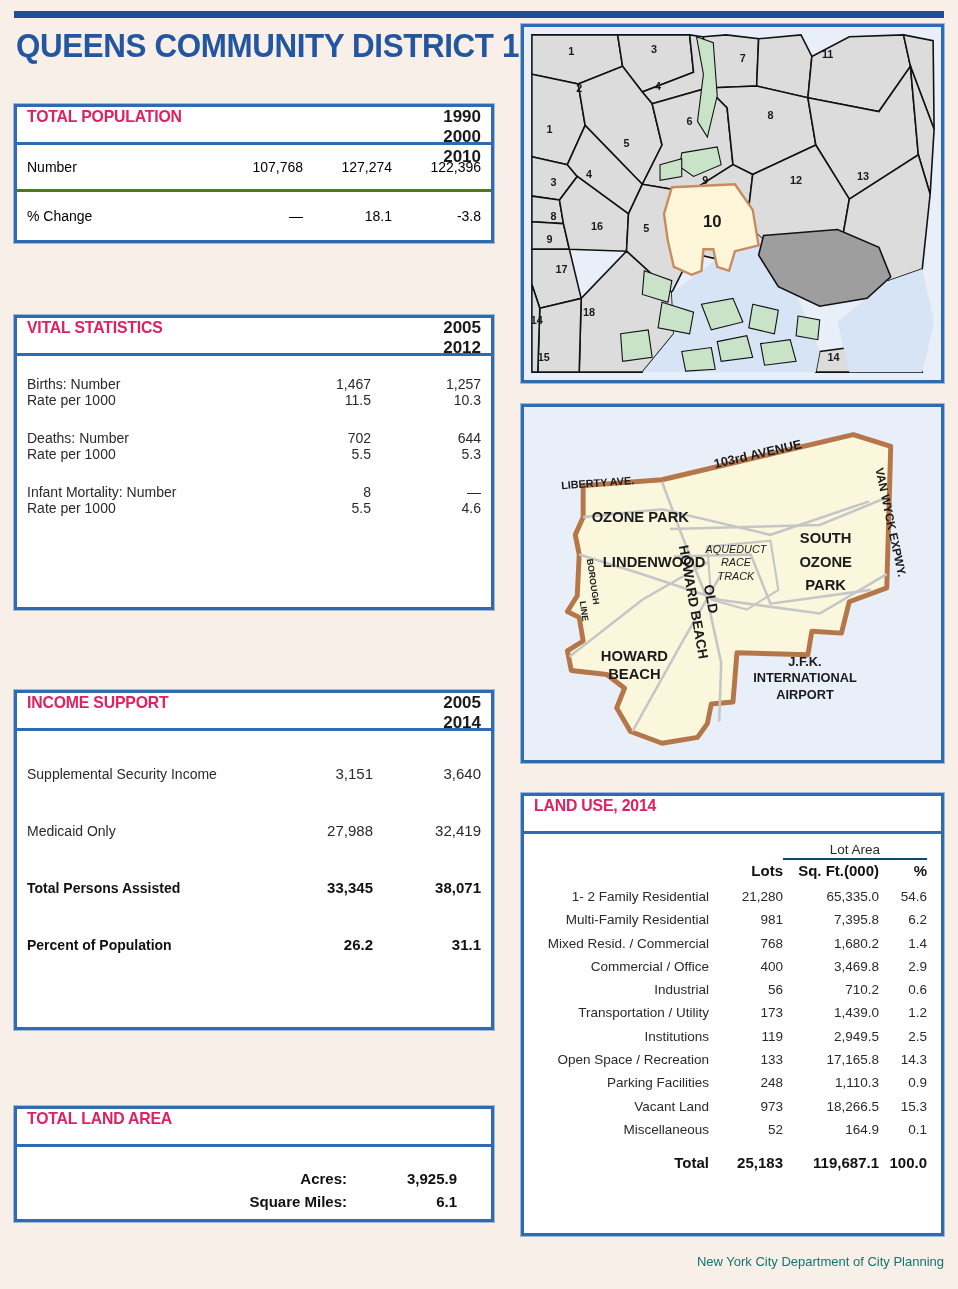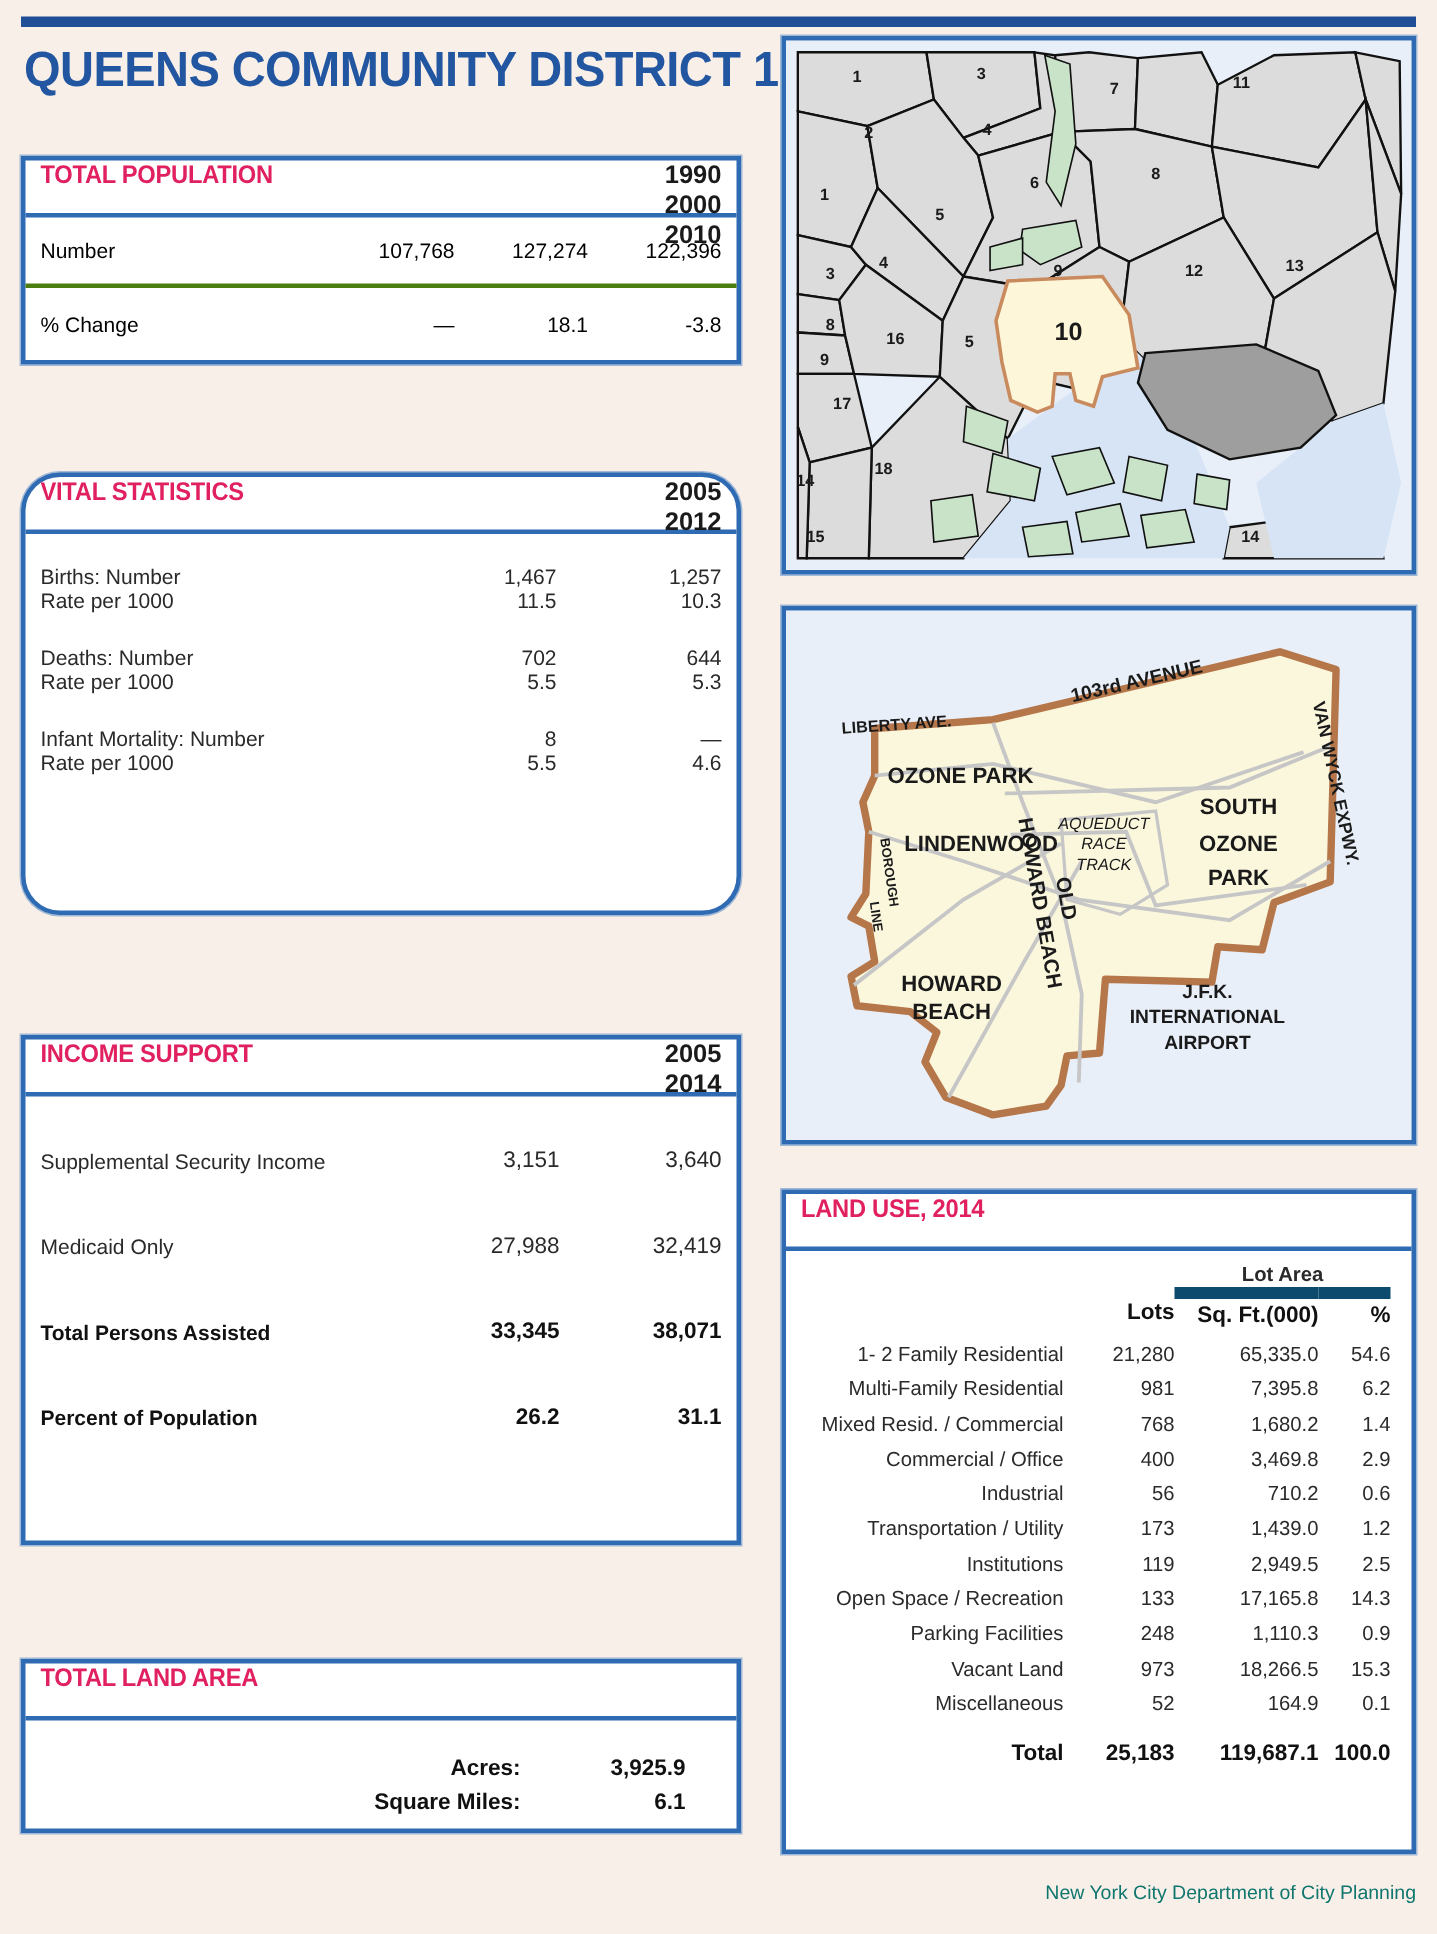--- a/index.html
+++ b/index.html
@@ -101,21 +101,21 @@
   
   #pop-panel { left: 14px; top: 104px; width: 480px; height: 139px; }
   #pop-panel .head-year { width: 89px; }
   #pop-panel .panel-title { width: 195px; }
   #pop-panel .prow { padding: 0 10px; height: 47px; display: flex; align-items: center; }
   #pop-panel .prow .lbl { flex: 1 1 auto; font-size: 14px; }
   #pop-panel .prow .val { width: 89px; text-align: right; font-size: 14px; }
   #pop-panel .prow:first-child { border-bottom: 3px solid #4d7c0f; }
 
   
-  #vital-panel { left: 14px; top: 315px; width: 480px; height: 295px; border-radius: 26px; }
+  #vital-panel { left: 14px; top: 315px; width: 480px; height: 295px; }
   #vital-panel .panel-title { width: 205px; }
   #vital-panel .head-year { width: 110px; }
   #vital-panel .panel-body { padding: 20px 10px 0 10px; }
   #vital-panel .vgroup { margin-bottom: 22px; }
   #vital-panel .drow .val { width: 110px; }
 
   
   #income-panel { left: 14px; top: 690px; width: 480px; height: 340px; }
   #income-panel .panel-title { width: 205px; }
   #income-panel .head-year { width: 108px; }
@@ -151,23 +151,23 @@
   .lu-grid { width: 100%; border-collapse: collapse; }
   .lu-grid td, .lu-grid th { font-size: 13.5px; color: #2a2a2a; padding: 0; }
   .lu-cat  { text-align: right; white-space: nowrap; padding-right: 8px !important; }
   .lu-lots { text-align: right; width: 66px; white-space: nowrap; }
   .lu-sqft { text-align: right; width: 96px; white-space: nowrap; padding-left: 14px !important; }
   .lu-pct  { text-align: right; width: 48px; white-space: nowrap; }
 
   .lu-lotarea-cell {
     text-align: center;
     font-size: 15px;
-    font-weight: bold;
+    font-weight: normal;
     color: #111;
-    border-bottom: 8px solid #0c4a6e;
+    border-bottom: 2px solid #0c4a6e;
     padding-bottom: 1px !important;
   }
   .lu-subhead td {
     font-size: 15px;
     font-weight: bold;
     color: #111;
     padding-top: 2px !important;
     padding-bottom: 6px !important;
   }
   .lu-row td { line-height: 23.3px; }

